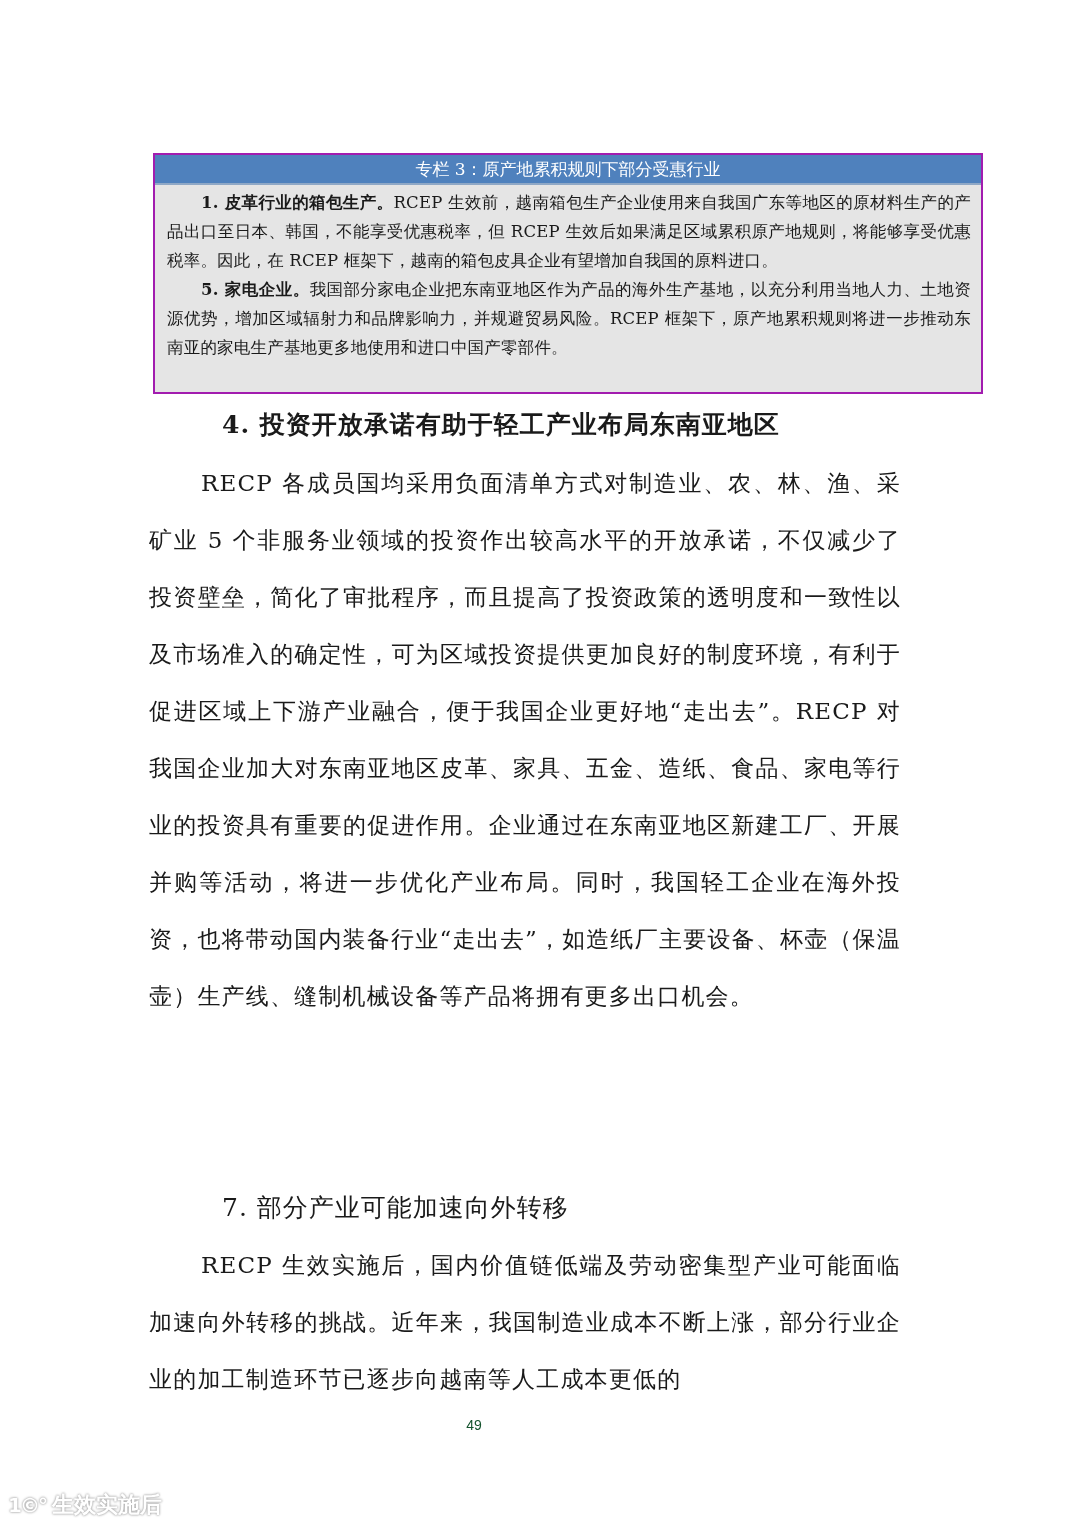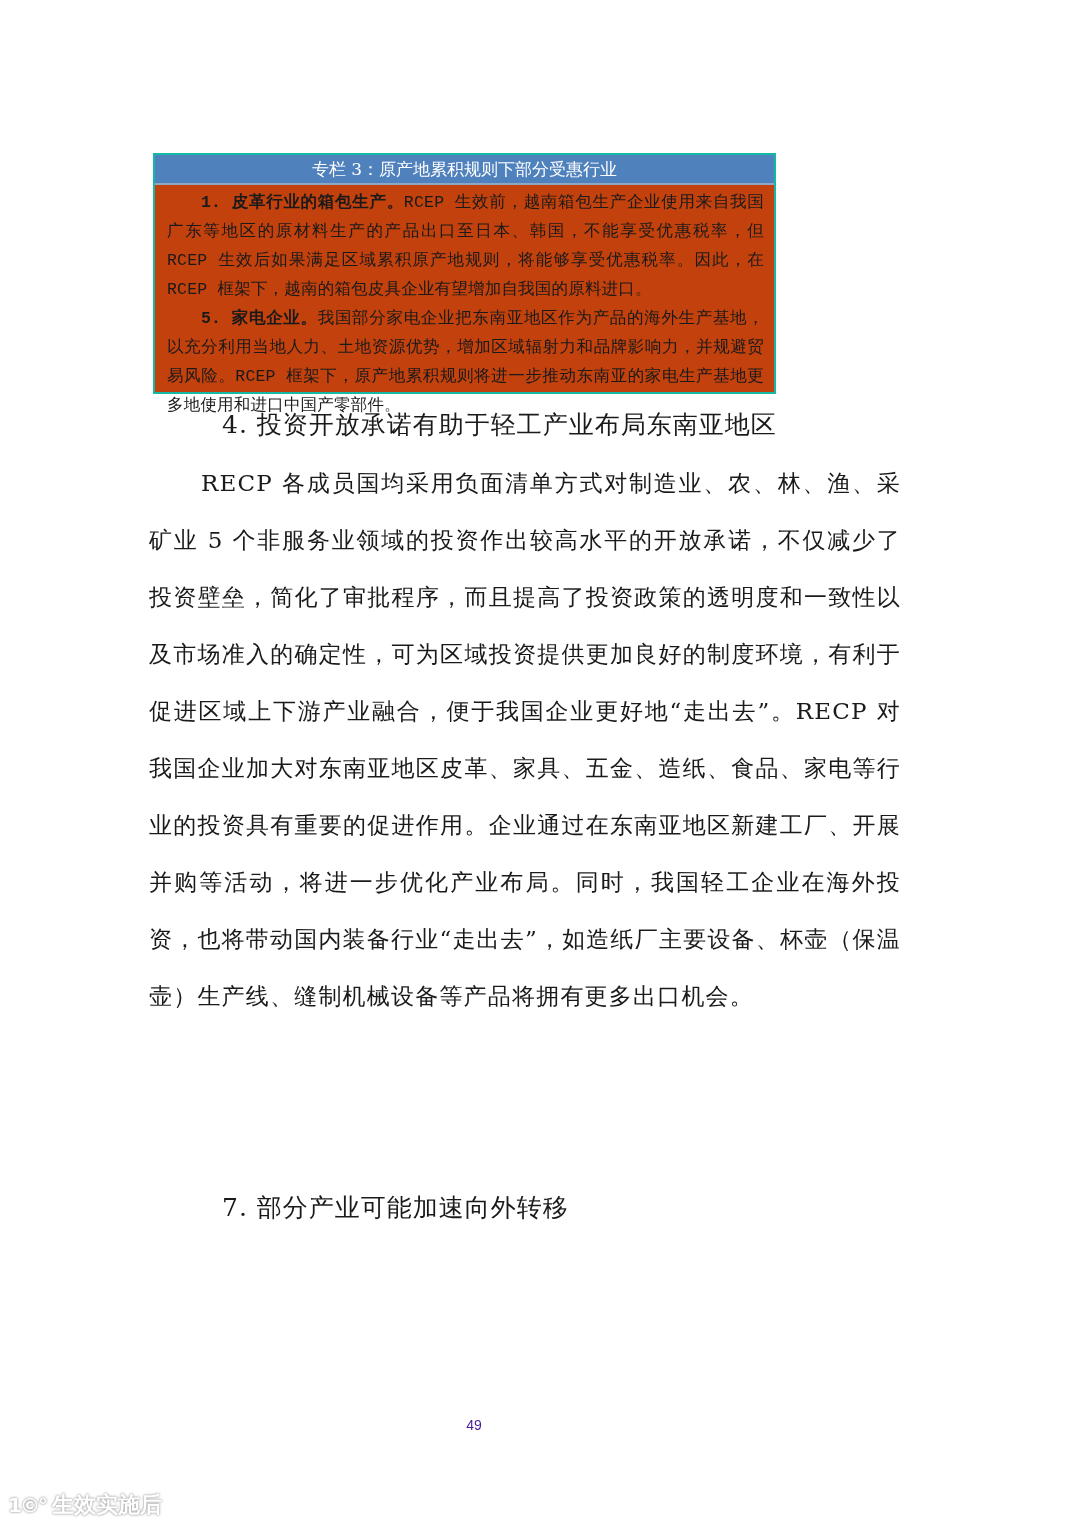--- a/index.html
+++ b/index.html
@@ -2,47 +2,47 @@
 <html><head>
 <meta charset="utf-8">
 <style>
   html, body { margin: 0; padding: 0; }
   body {
     width: 1080px; height: 1528px; background: #ffffff; position: relative; overflow: hidden;
     font-family: "DejaVu Serif", "Liberation Serif", serif; color: #1a1a1a;
   }
   .page { position: absolute; left: 0; top: 0; width: 1080px; height: 1528px; }
   .box {
-    position: absolute; left: 153px; top: 153px; width: 623px; height: 241px;
-    border: 2px solid #14b8a6; box-sizing: border-box; background: #c2410c;
+    position: absolute; left: 153px; top: 153px; width: 830px; height: 241px;
+    border: 2px solid #a21caf; box-sizing: border-box; background: #e5e5e5;
   }
   .box-header {
     height: 28px; background: #4f81bd; color: #ffffff; text-align: center;
     font-size: 17px; line-height: 28px; border-bottom: 2px solid #8fa8c6;
   }
-  .box-body { padding: 3px 10px 0 12px; font-size: 16.5px; line-height: 29px; letter-spacing: 0.2px; font-family: Liberation Mono, monospace; }
+  .box-body { padding: 3px 10px 0 12px; font-size: 16.5px; line-height: 29px; letter-spacing: 0.2px; }
   .box-body p { margin: 0; text-indent: 34px; text-align: justify; }
   .box-body b { font-weight: bold; }
   .h4 {
-    position: absolute; left: 222px; top: 405px; font-size: 25px; line-height: 40px; letter-spacing: 1px;
+    position: absolute; left: 222px; top: 405px; font-size: 25px; line-height: 40px; letter-spacing: 1px; font-weight: bold;
   }
   .para {
     position: absolute; left: 149px; width: 752px; font-size: 23px; line-height: 57px;
     text-align: justify; letter-spacing: 1.2px;
   }
   .para p { margin: 0; text-indent: 52px; }
   .h3 {
     position: absolute; left: 230px; top: 1107px; font-size: 25px; font-weight: bold; line-height: 40px; letter-spacing: 1px;
   }
   .h4b {
     position: absolute; left: 222px; top: 1188px; font-size: 25px; line-height: 40px; letter-spacing: 1px;
   }
   .pagenum {
     position: absolute; left: 0; width: 948px; top: 1417px; text-align: center;
-    font-family: "Liberation Sans", sans-serif; font-size: 14px; color: #4c1d95;
+    font-family: "Liberation Sans", sans-serif; font-size: 14px; color: #14532d;
   }
   .watermark {
     position: absolute; left: 8px; top: 1490px; font-family: "DejaVu Sans", sans-serif;
     font-size: 22px; color: #ffffff; font-weight: bold;
     text-shadow: 0 0 2px #999, 0 0 3px #bbb; display: flex; align-items: center; gap: 6px;
   }
   .wm-logo { font-size: 20px; letter-spacing: -2px; }
 </style>
 </head>
 <body>
@@ -59,20 +59,23 @@
 
   <div class="h4">4. 投资开放承诺有助于轻工产业布局东南亚地区</div>
 
   <div class="para" style="top: 455px;">
     <p>RECP 各成员国均采用负面清单方式对制造业、农、林、渔、采矿业 5 个非服务业领域的投资作出较高水平的开放承诺，不仅减少了投资壁垒，简化了审批程序，而且提高了投资政策的透明度和一致性以及市场准入的确定性，可为区域投资提供更加良好的制度环境，有利于促进区域上下游产业融合，便于我国企业更好地“走出去”。RECP 对我国企业加大对东南亚地区皮革、家具、五金、造纸、食品、家电等行业的投资具有重要的促进作用。企业通过在东南亚地区新建工厂、开展并购等活动，将进一步优化产业布局。同时，我国轻工企业在海外投资，也将带动国内装备行业“走出去”，如造纸厂主要设备、杯壶（保温壶）生产线、缝制机械设备等产品将拥有更多出口机会。</p>
   </div>
 
 
   <div class="h4b">7. 部分产业可能加速向外转移</div>
 
+  <div class="para" style="top: 1237px;">
+    <p>RECP 生效实施后，国内价值链低端及劳动密集型产业可能面临加速向外转移的挑战。近年来，我国制造业成本不断上涨，部分行业企业的加工制造环节已逐步向越南等人工成本更低的</p>
+  </div>
 
   <div class="pagenum">49</div>
 
   <div class="watermark">
     <span class="wm-logo">1©°</span>
     <span>生效实施后</span>
   </div>
 
 </div>
 

